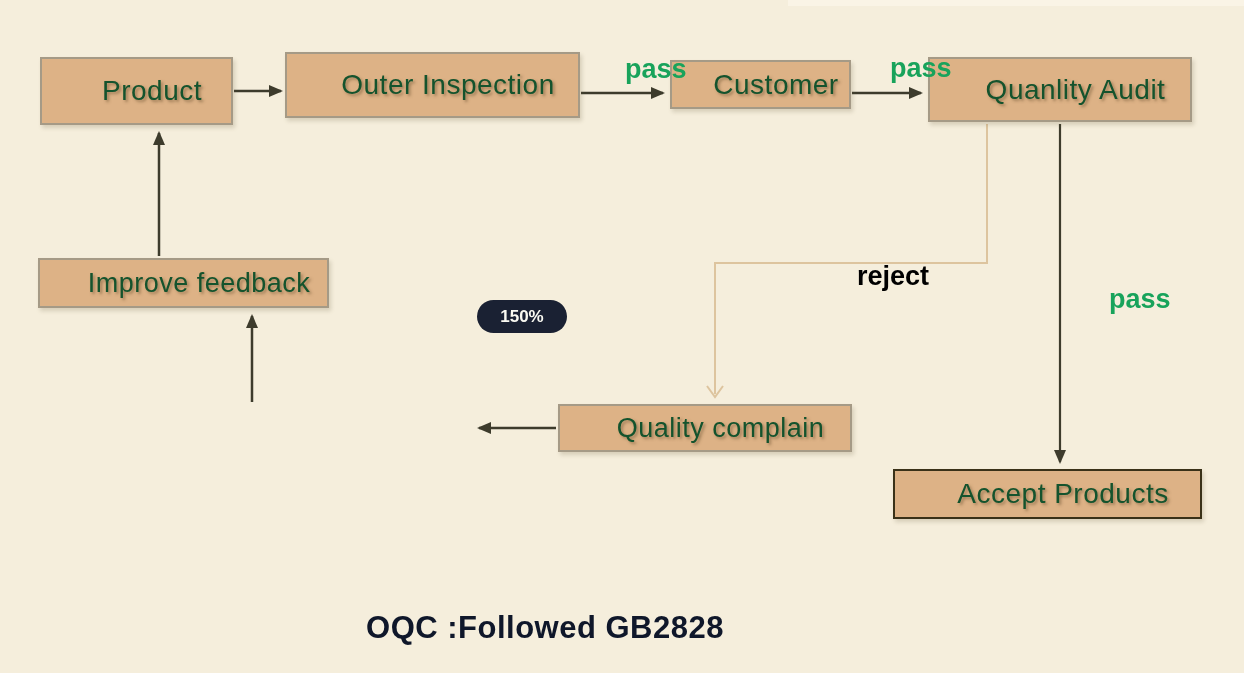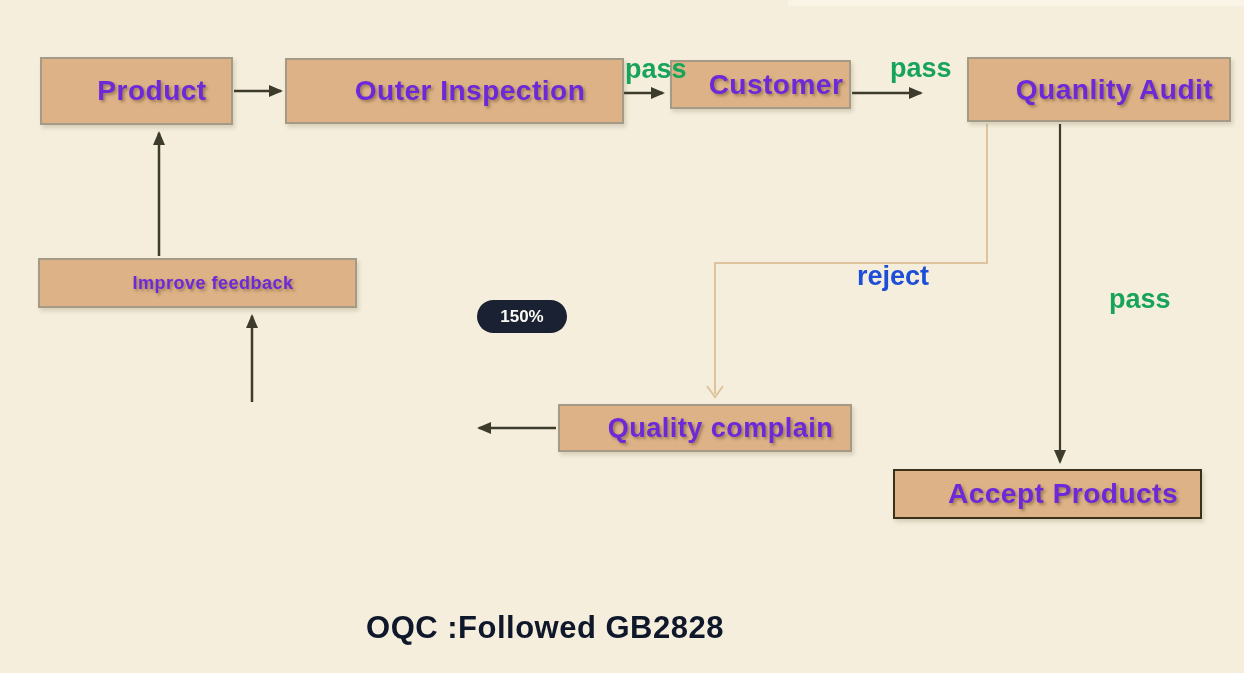--- a/index.html
+++ b/index.html
@@ -14,44 +14,44 @@
     position:absolute;left:788px;top:0;width:456px;height:6px;
     background:#faf4e6;
   }
   svg.arrows{position:absolute;left:0;top:0;}
   .node{
     position:absolute;
     background:#ddb286;
     border:2px solid #a59a86;
     box-sizing:border-box;
     display:flex;align-items:center;justify-content:center;
-    color:#6d28d9;
-    font-weight:bold;
+    color:#14532d;
+    font-weight:normal;
     font-size:28px;
     letter-spacing:0.5px;
     text-shadow:2px 2px 3px rgba(95,72,40,0.5);
     box-shadow:2px 3px 4px rgba(110,95,65,0.22);
     padding-left:31px;
   }
   #n-product{left:40px;top:57px;width:193px;height:68px;}
-  #n-outer{left:285px;top:58px;width:339px;height:66px;}
+  #n-outer{left:285px;top:52px;width:295px;height:66px;}
   #n-customer{left:670px;top:60px;width:181px;height:49px;justify-content:center;}
-  #n-audit{left:928px;top:57px;width:264px;height:65px;margin-left:39px;}
-  #n-feedback{left:38px;top:258px;width:319px;height:50px;font-size:18px;text-align:right;}
+  #n-audit{left:928px;top:57px;width:264px;height:65px;}
+  #n-feedback{left:38px;top:258px;width:291px;height:50px;font-size:27px;text-align:right;}
   #n-team{left:33px;top:404px;width:440px;height:49px;border-color:#8d7f64;font-size:28px;}
   #n-complain{left:558px;top:404px;width:294px;height:48px;font-size:27px;text-align:right;}
   #n-accept{left:893px;top:469px;width:309px;height:50px;border:2.5px solid #3a3118;font-size:28px;}
   .edge-label{
     position:absolute;
     font-weight:bold;
     font-size:27px;
     margin-left:39px;
   }
   .edge-label.green{color:#18a35b;}
-  .edge-label.red{color:#1d4ed8;}
+  .edge-label.red{color:#000000;}
   #el-pass1{left:586px;top:54px;}
   #el-pass2{left:851px;top:53px;}
   #el-pass3{left:1070px;top:284px;}
   #el-reject{left:818px;top:261px;}
   .zoom-badge{
     position:absolute;left:477px;top:300px;width:90px;height:33px;
     background:#0f172a;
     border-radius:17px;
     display:flex;align-items:center;justify-content:center;
     color:#fbfbf4;font-weight:bold;font-size:17px;

